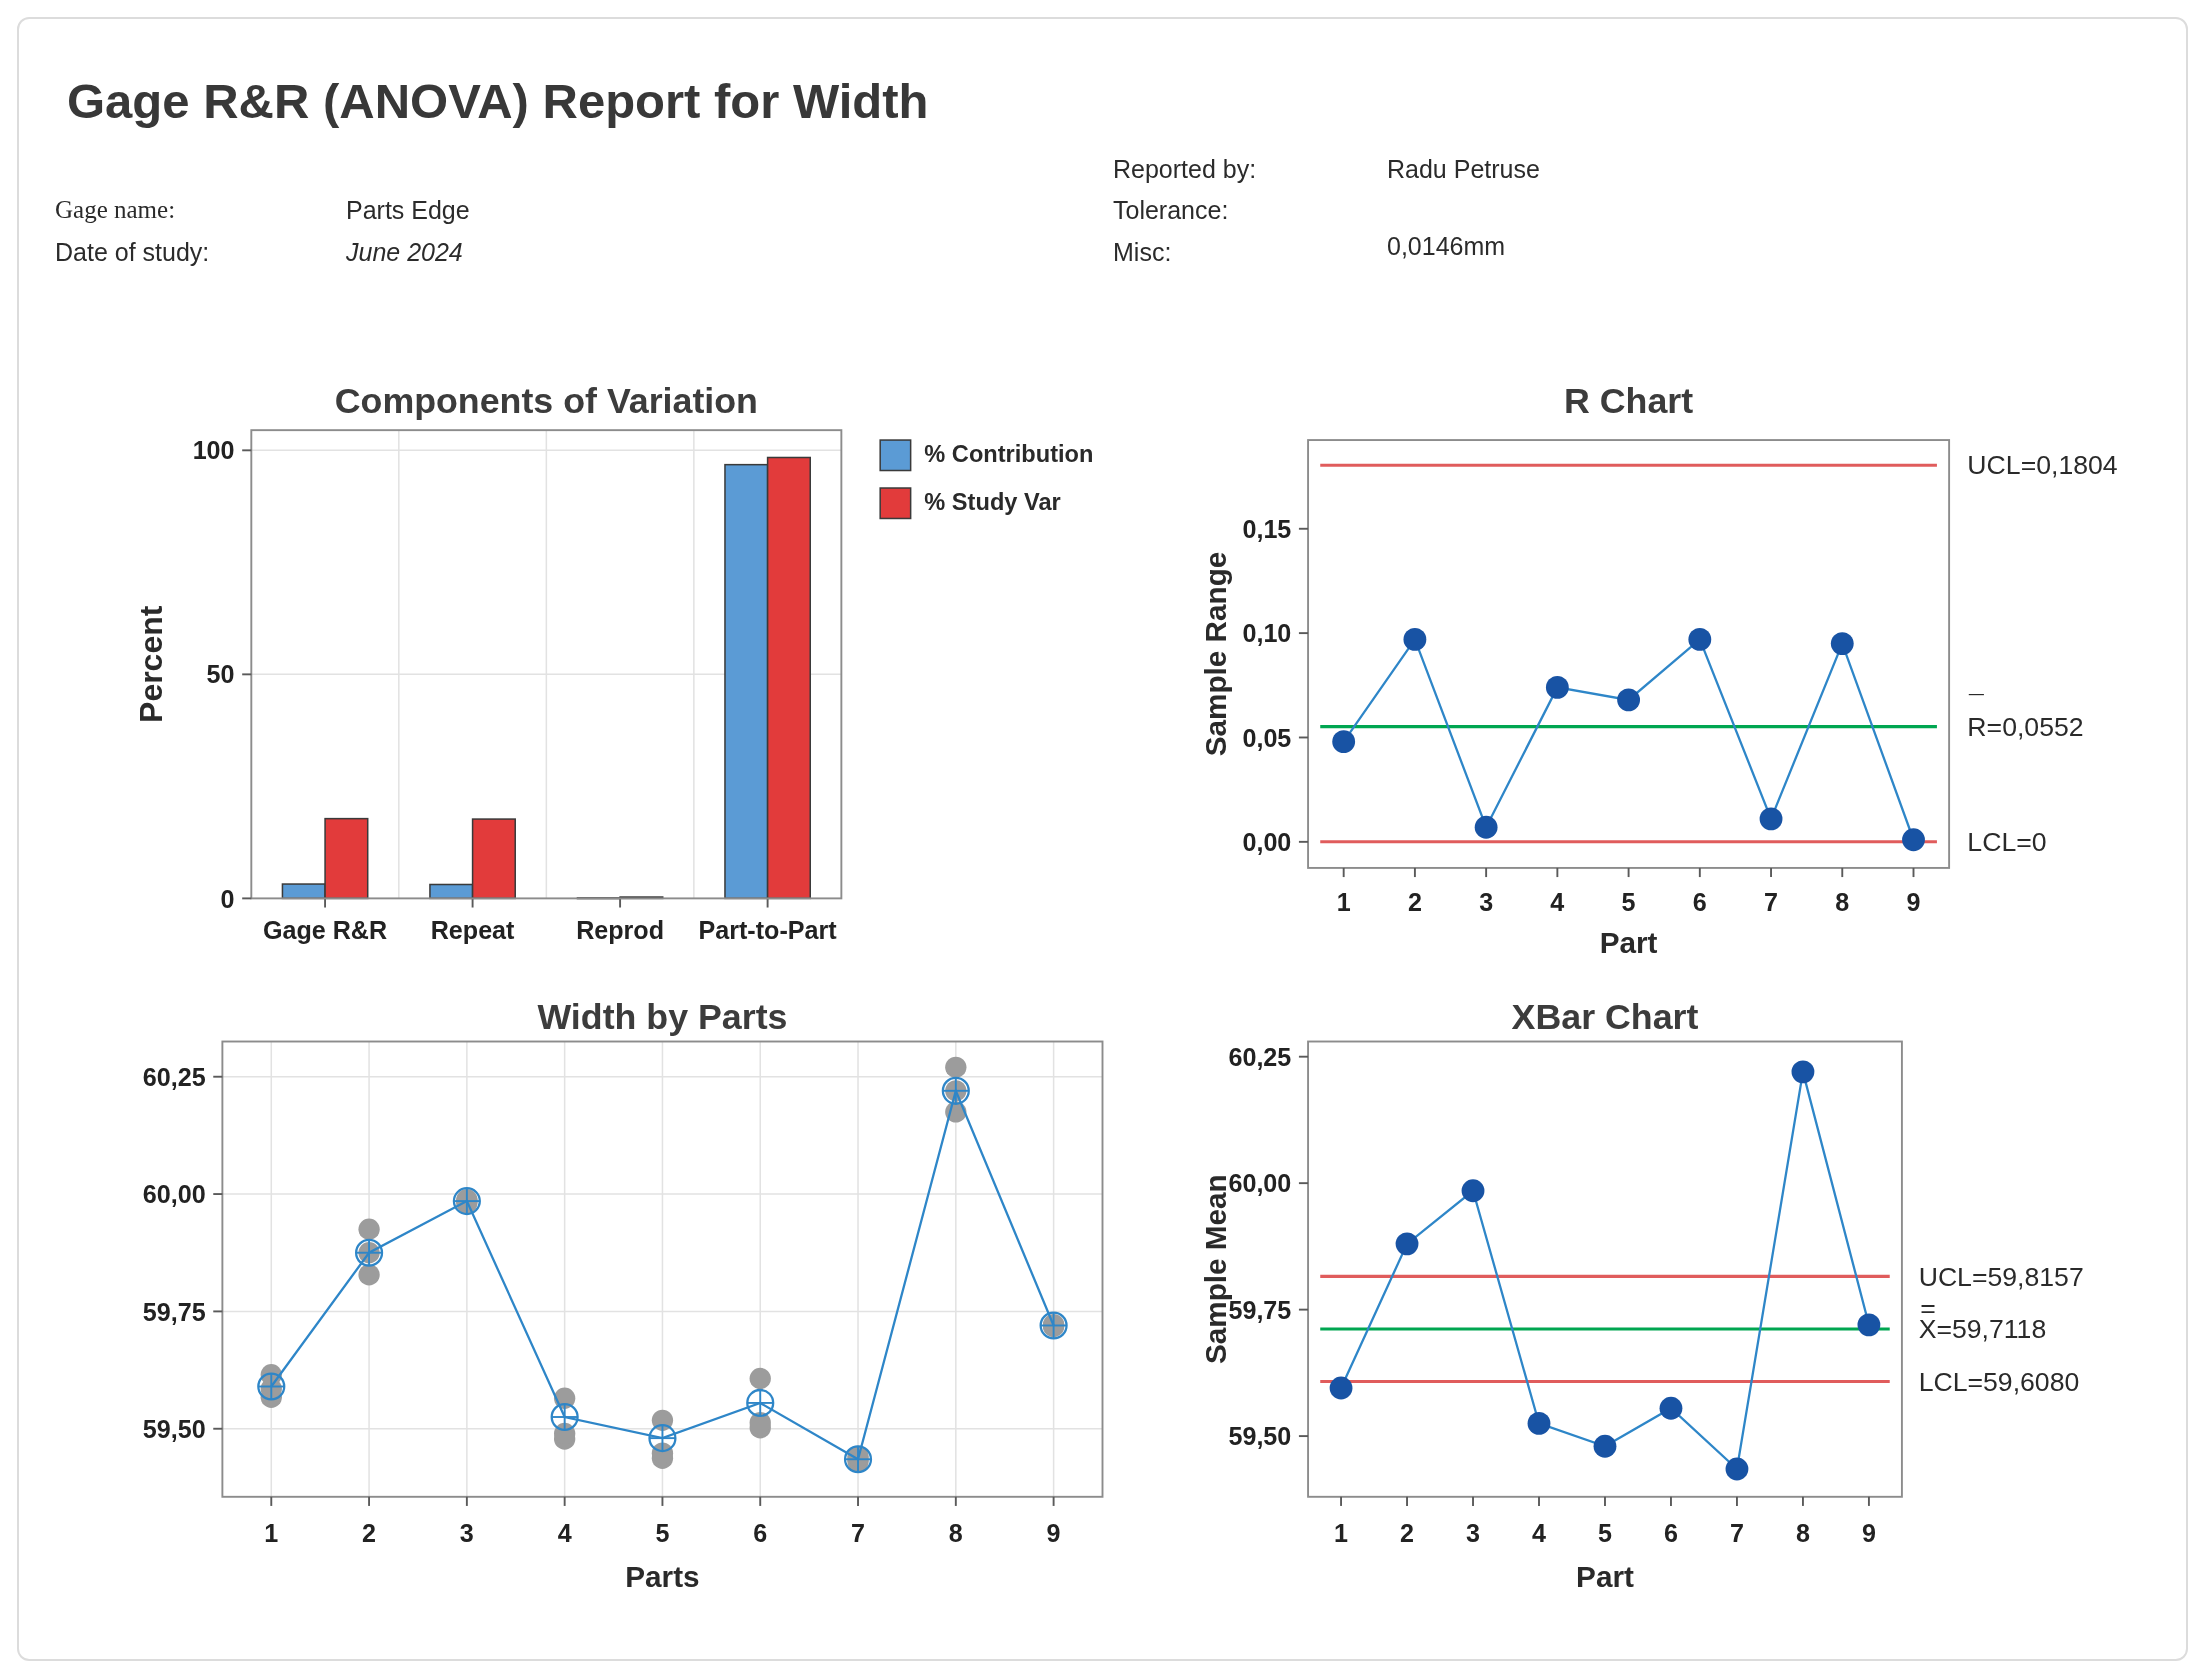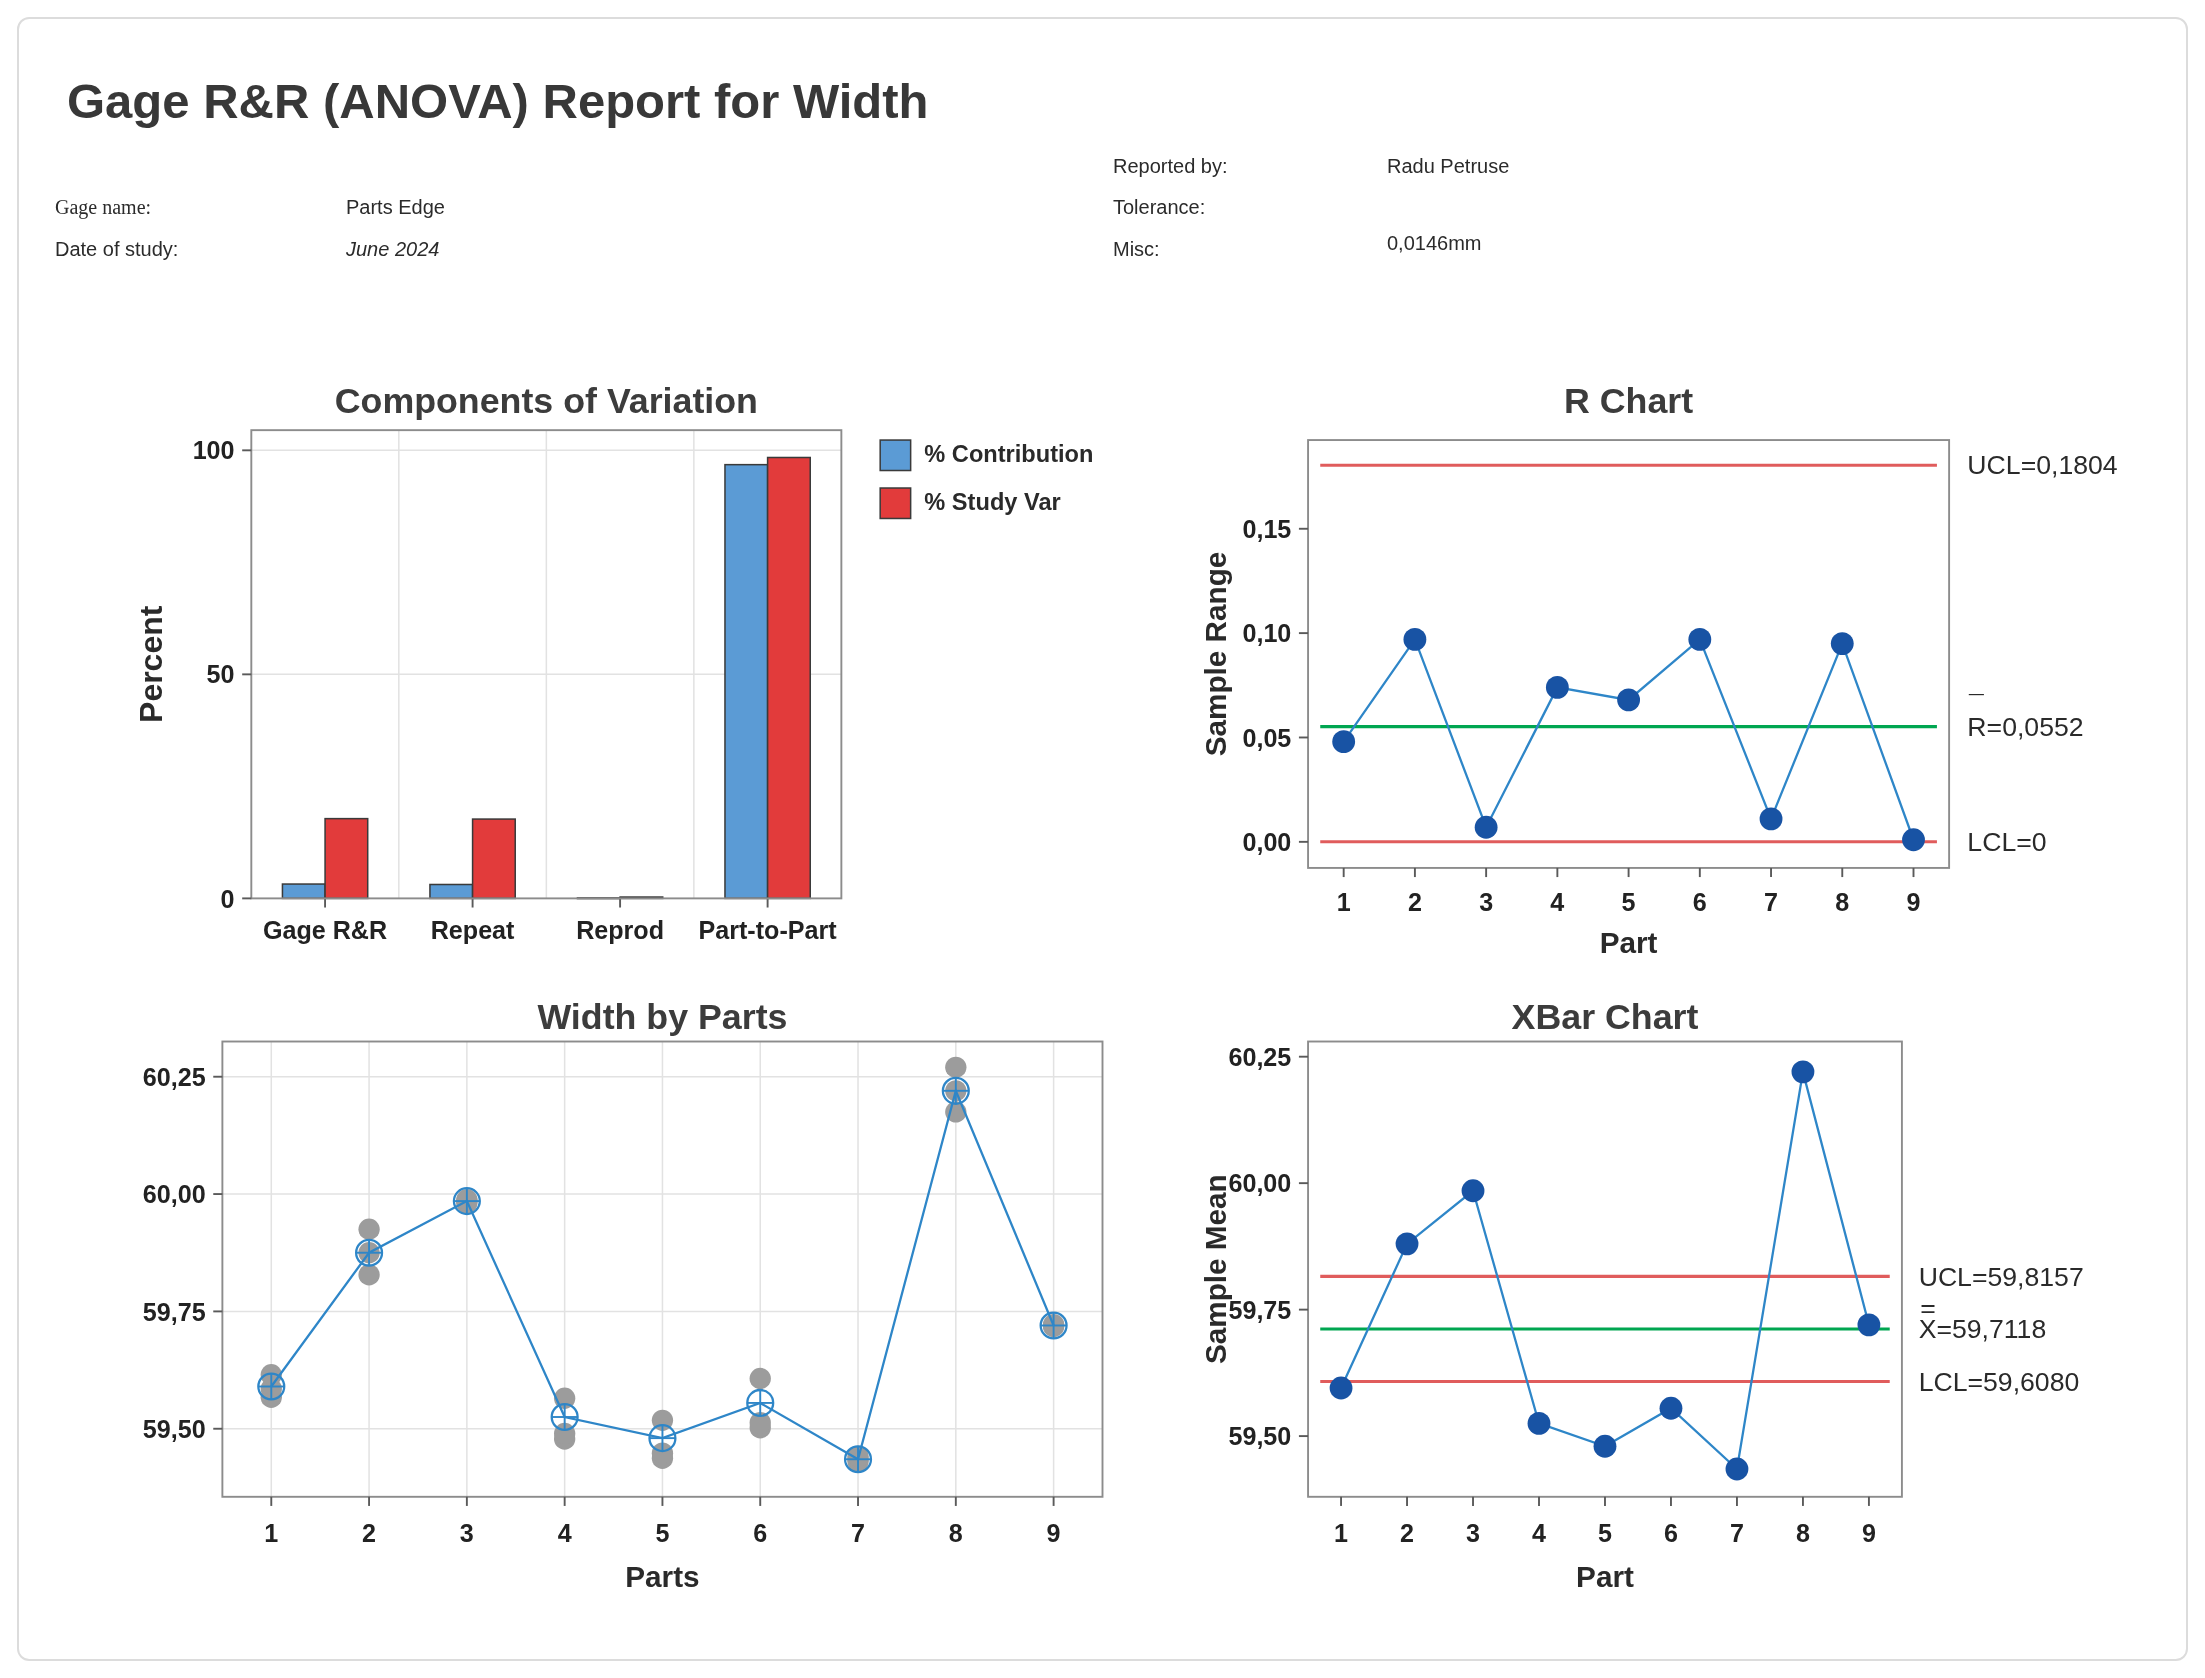--- a/index.html
+++ b/index.html
@@ -8,21 +8,21 @@
     font-family:"Liberation Sans", sans-serif;
   }
   .page-border{
     position:absolute;left:17px;top:17px;right:17px;bottom:17px;
     border:2.3px solid #dcdcdc;border-radius:12.2px;pointer-events:none;
   }
   .page-title{
     position:absolute;left:67px;top:55px;
     font-size:49px;font-weight:700;color:#383838;letter-spacing:0px;margin-top:18px;
   }
-  .hdr{position:absolute;font-size:20px;color:#2b2b2b;white-space:nowrap;}
+  .hdr{position:absolute;font-size:25px;color:#2b2b2b;white-space:nowrap;}
   #charts{position:absolute;left:0;top:0;}
   #charts text{font-family:"Liberation Sans", sans-serif;}
 </style>
 </head>
 <body>
 
 <div class="page-border"></div>
 
 <div class="page-title">Gage R&amp;R (ANOVA) Report for Width</div>
 

